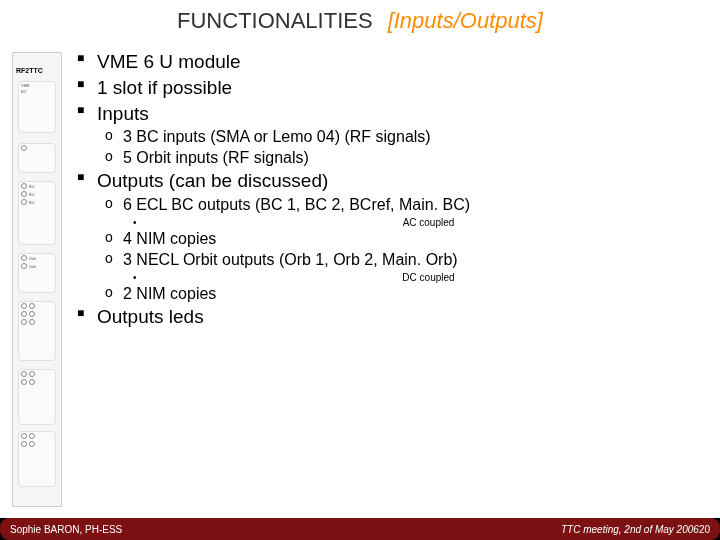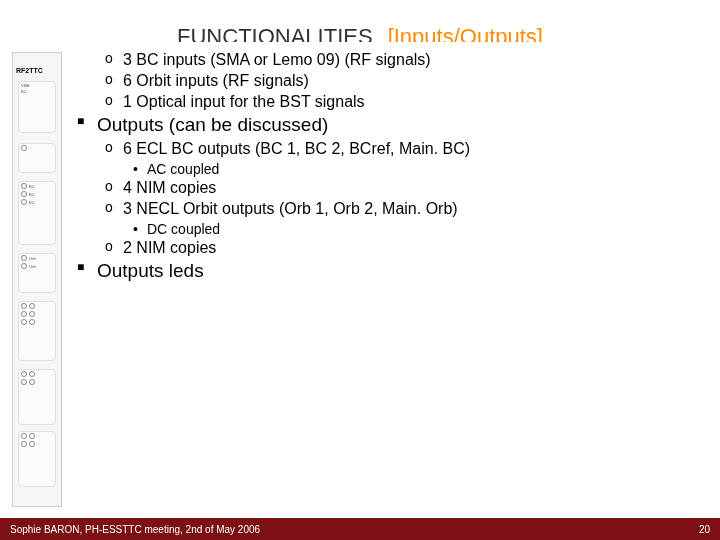--- a/index.html
+++ b/index.html
@@ -6,28 +6,28 @@
   body {
     width: 720px;
     height: 540px;
     font-family: Arial, sans-serif;
     background: #000;
     position: relative;
     overflow: hidden;
   }
   .title-bar {
     background: #fff;
-    padding: 24px 0;
+    padding: 8px 0;
     display: flex;
     justify-content: center;
     align-items: center;
     font-size: 22px;
   }
   .title-main { color: #323232; }
-  .title-accent { color: #ff8c00; margin-left: 15px; }
+  .title-accent { color: #ff8c00; margin-left: 15px; font-style: italic; }
   .content-area {
     background: #fff;
     position: absolute;
     top: 42px;
     left: 0;
     right: 0;
     bottom: 22px;
     display: flex;
   }
   .module-img {
@@ -81,43 +81,44 @@
   }
   ul.circ { list-style: none; padding-left: 48px; font-size: 16px; }
   ul.circ > li { position: relative; margin-bottom: 1px; line-height: 1.25; }
   ul.circ > li::before {
     content: "o";
     position: absolute;
     left: -18px;
     top: 0;
     font-size: 14px;
   }
-  ul.dot { list-style: none; padding-left: 72px; font-size: 14px; }
+  ul.dot { list-style: none; padding-left: 72px; font-size: 10px; text-align: center; }
   ul.dot > li { position: relative; line-height: 1.3; }
   ul.dot > li::before {
     content: "•";
     position: absolute;
     left: -14px;
     top: 0;
   }
   .footer {
     position: absolute;
     bottom: 0;
     left: 0;
     right: 0;
     height: 22px;
     background: #7b1113;
     color: #fff;
     font-size: 10px;
     display: flex;
     align-items: center;
     justify-content: space-between;
     padding: 0 10px;
-  }
-  .footer-center { flex:1; text-align:left; }
+    border-radius: 9px;
+  }
+  .footer-center { flex:1; text-align:right;font-style:italic; }
 </style>
 </head>
 <body>
 
 <div class="title-bar">
   <span class="title-main">FUNCTIONALITIES</span>
   <span class="title-accent">[Inputs/Outputs]</span>
 </div>
 
 <div class="content-area">
@@ -186,24 +187,28 @@
           <span class="conn"></span>
         </div>
       <div class="conn-row">
           <span class="conn"></span>
           <span class="conn"></span>
         </div>
     </div>
   </div>
 
   <div class="text-col">
-    <ul class="circ">
-      <li>3 BC inputs (SMA or Lemo 09) (RF signals)</li>
-      <li>6 Orbit inputs (RF signals)</li>
-      <li>1 Optical input for the BST signals</li>
+    <ul class="square">
+      <li>VME 6 U module</li>
+      <li>1 slot if possible</li>
+      <li>Inputs</li>
+    </ul>
+    <ul class="circ">
+      <li>3 BC inputs (SMA or Lemo 04) (RF signals)</li>
+      <li>5 Orbit inputs (RF signals)</li>
     </ul>
     <ul class="square">
       <li>Outputs (can be discussed)</li>
     </ul>
     <ul class="circ">
       <li>6 ECL BC outputs (BC 1, BC 2, BCref, Main. BC)</li>
     </ul>
     <ul class="dot">
       <li>AC coupled</li>
     </ul>

